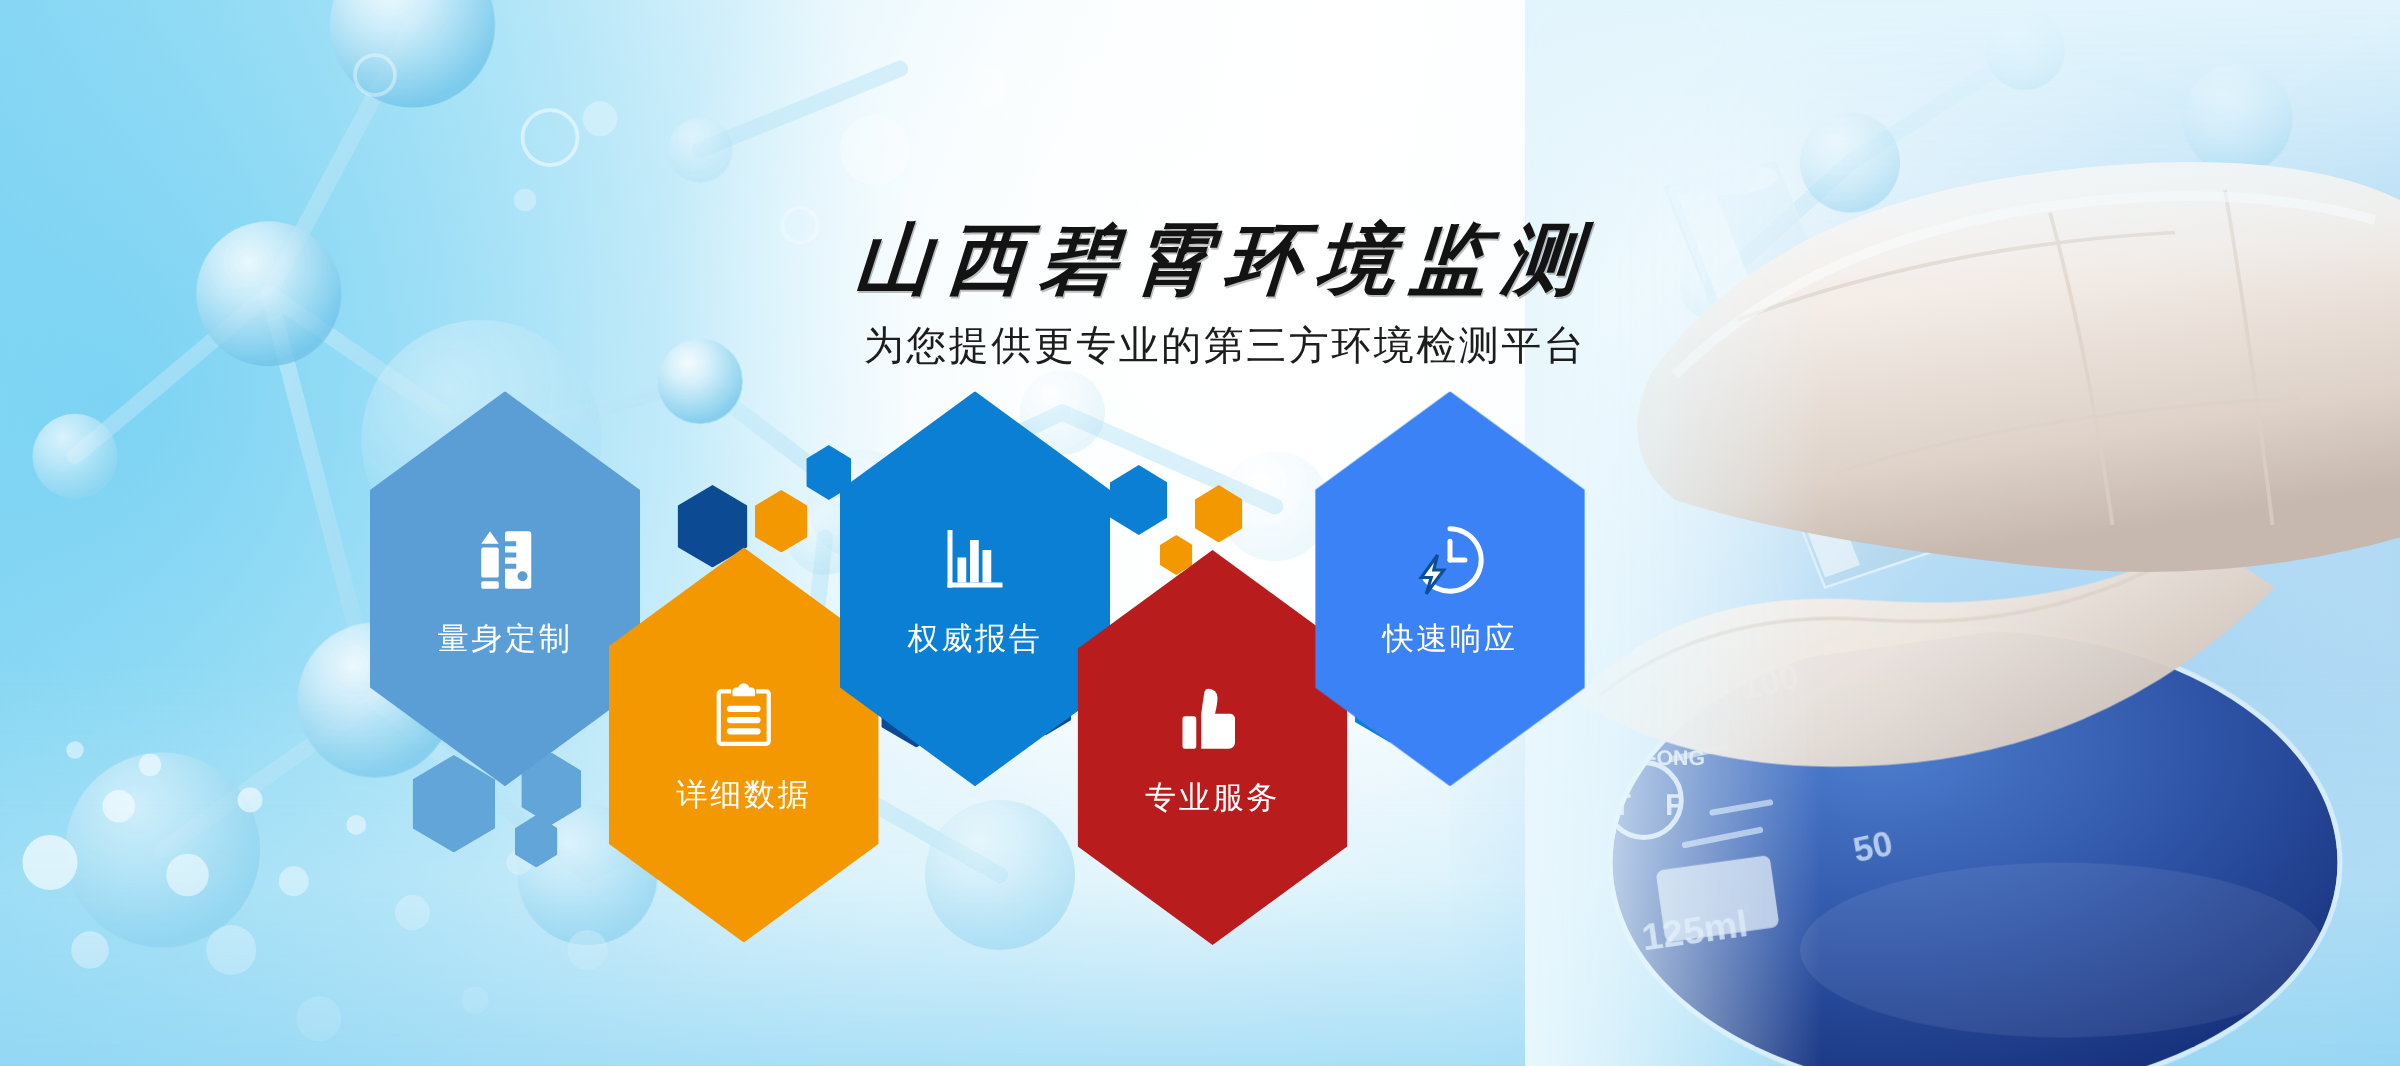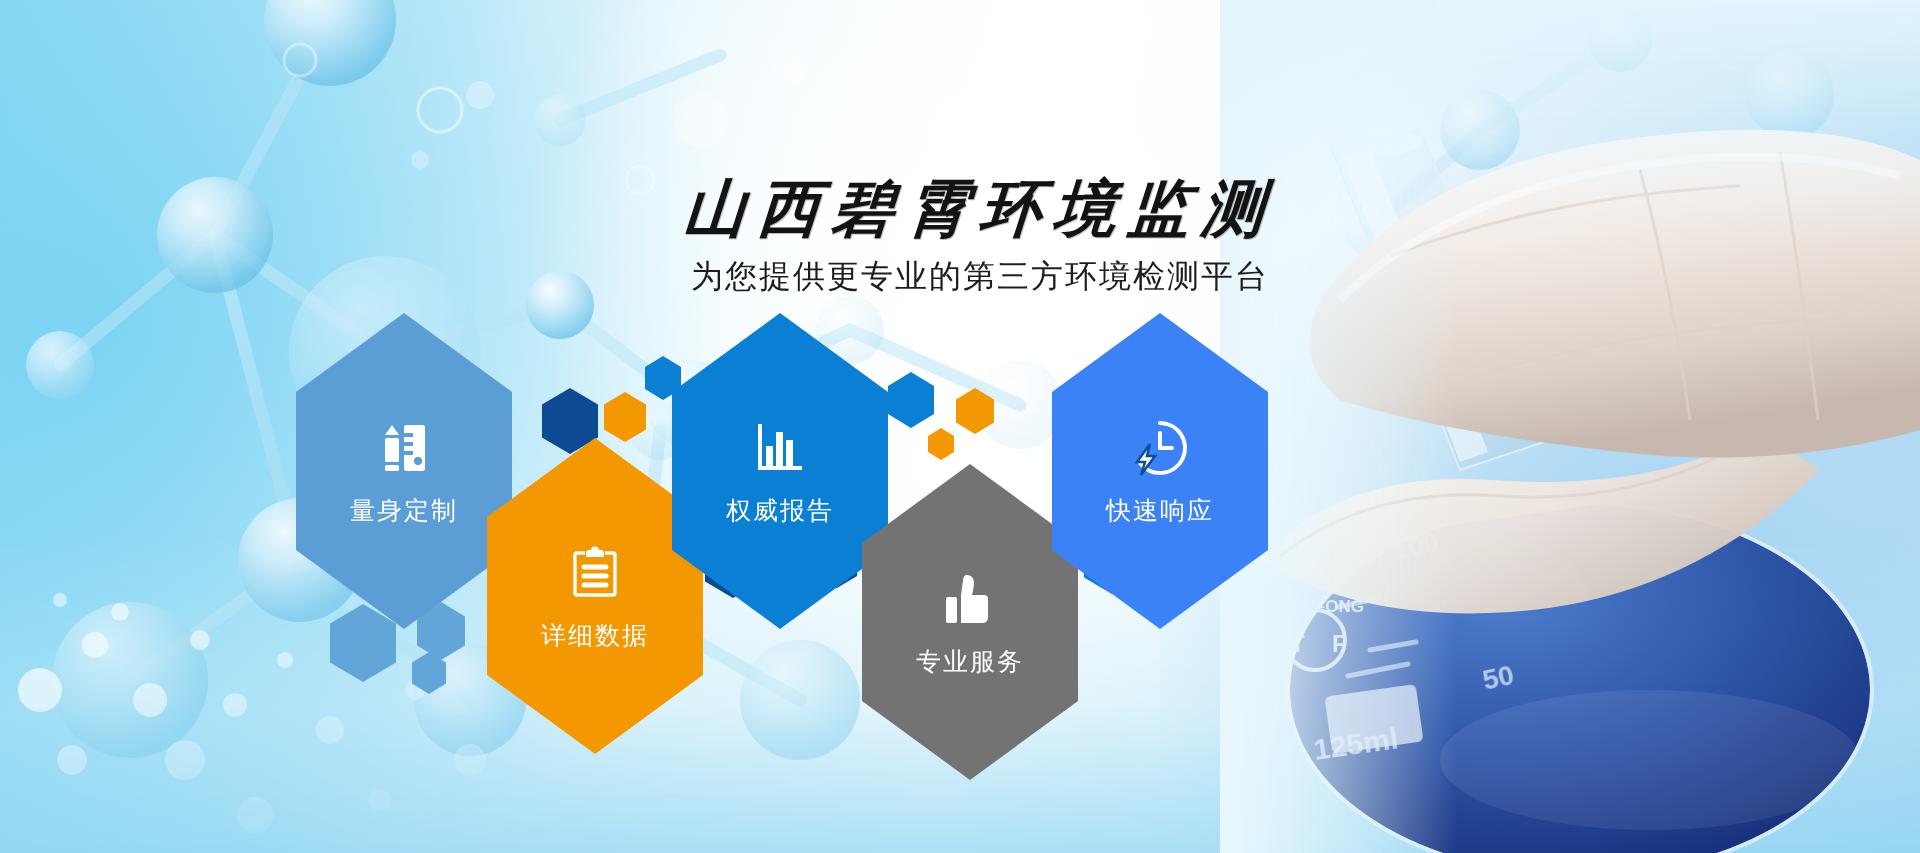--- a/index.html
+++ b/index.html
@@ -420,21 +420,21 @@
           <rect x="10" y="50" width="44" height="4"></rect>
           <rect x="18" y="30" width="7" height="20"></rect>
           <rect x="28" y="16" width="7" height="34"></rect>
           <rect x="38" y="24" width="7" height="26"></rect>
         </g>
       </svg>
     </span>
     <span class="hex-label">权威报告</span>
   </div>
 
-  <div class="hex hex-main" id="hex-3" style="left:862px; top:464px; background:#737373;">
+  <div class="hex hex-main" id="hex-3" style="left:862px; top:440px; background:#b91c1c;">
     <span class="hex-icon">
       <svg viewBox="0 0 64 64" xmlns="http://www.w3.org/2000/svg" fill="#ffffff">
         <rect x="8" y="30" width="11" height="26" rx="2"></rect>
         <path d="M23 56 h22 a5 5 0 0 0 5 -5 V32 a4 4 0 0 0 -4 -4 H34 q2 -8 2 -13 a7 7 0 0 0 -7 -7 q-3 0 -3.6 3.2 Q24 20 23 28 Z"></path>
       </svg>
     </span>
     <span class="hex-label">专业服务</span>
   </div>
 
   <div class="hex hex-main" id="hex-4" style="left:1052px; top:313px; background:#3b82f6;">

